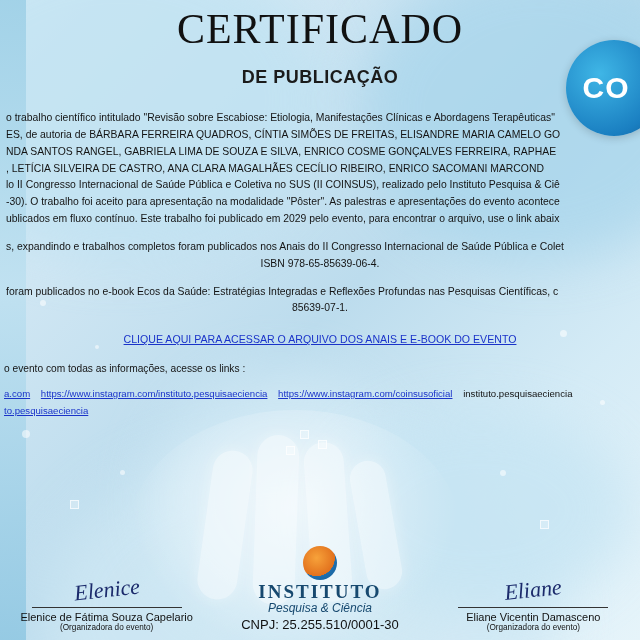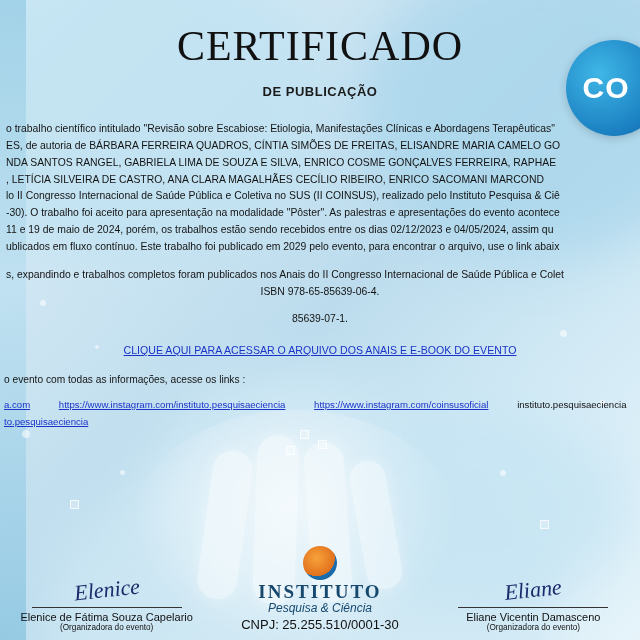--- a/index.html
+++ b/index.html
@@ -79,25 +79,25 @@
   }
 
   .content { position: relative; z-index: 5; }
 
   .title {
     text-align: center;
     font-size: 42px;
     letter-spacing: 1px;
     color: #111;
     font-family: "Liberation Serif", serif;
-    padding-top: 22px;
+    padding-top: 5px;
   }
   .subtitle {
     text-align: center;
-    font-size: 13px;
+    font-size: 18px;
     font-weight: bold;
     color: #1b1b1b;
     margin-top: 14px;
     letter-spacing: .5px;
   }
 
   .body-text {
     margin-top: 22px;
     padding: 0 4px;
     font-size: 10.4px;
@@ -112,21 +112,21 @@
   .main-link {
     font-size: 10.6px;
     color: #1a33c9;
     text-decoration: underline;
     cursor: pointer;
   }
 
   .links-block { margin-top: 10px; font-size: 9.6px; text-align: left; padding-left: 0; }
   .links-intro { margin-bottom: 8px; font-size: 10.2px; }
   .inline-links a {
-    color: #1a33c9; text-decoration: underline; margin-right: 26px;
+    color: #1a33c9; text-decoration: underline; margin-right: 8px;
     white-space: nowrap;
   }
   .plain-inline { color: #141414; }
   .links-tail { margin-top: 2px; }
   .links-tail a { color: #1a33c9; text-decoration: underline; }
 
   
   .footer {
     position: absolute;
     left: 0; right: 0; bottom: 8px;
@@ -212,26 +212,26 @@
     <div class="title">CERTIFICADO</div>
     <div class="subtitle">DE PUBLICAÇÃO</div>
 
     <div class="body-text">
       <p class="para justified" style="margin-bottom:0">o trabalho científico intitulado "Revisão sobre Escabiose: Etiologia, Manifestações Clínicas e Abordagens Terapêuticas"</p>
       <p class="para justified" style="margin-bottom:0">ES, de autoria de BÁRBARA FERREIRA QUADROS, CÍNTIA SIMÕES DE FREITAS, ELISANDRE MARIA CAMELO GO</p>
       <p class="para justified" style="margin-bottom:0">NDA SANTOS RANGEL, GABRIELA LIMA DE SOUZA E SILVA, ENRICO COSME GONÇALVES FERREIRA, RAPHAE</p>
       <p class="para justified" style="margin-bottom:0">, LETÍCIA SILVEIRA DE CASTRO, ANA CLARA MAGALHÃES CECÍLIO RIBEIRO, ENRICO SACOMANI MARCOND</p>
       <p class="para justified" style="margin-bottom:0">lo II Congresso Internacional de Saúde Pública e Coletiva no SUS (II COINSUS), realizado pelo Instituto Pesquisa &amp; Ciê</p>
       <p class="para justified" style="margin-bottom:0">-30). O trabalho foi aceito para apresentação na modalidade "Pôster". As palestras e apresentações do evento acontece</p>
-      <p class="para justified" style="margin-bottom:0"> 11 e 19 de maio de 2024, porém, os trabalhos estão sendo recebidos entre os dias 02/12/2023 e 04/05/2024, assim qu</p>
       <p class="para justified">ublicados em fluxo contínuo. Este trabalho foi publicado em 2029 pelo evento, para encontrar o arquivo, use o link abaix</p>
 
       <p class="para justified" style="margin-bottom:0">s, expandindo e trabalhos completos foram publicados nos Anais do II Congresso Internacional de Saúde Pública e Colet</p>
       <p class="para">ISBN 978-65-85639-06-4.</p>
 
+      <p class="para justified" style="margin-bottom:0">foram publicados no e-book Ecos da Saúde: Estratégias Integradas e Reflexões Profundas nas Pesquisas Científicas, c</p>
       <p class="para">85639-07-1.</p>
 
       <div class="link-line">
         <a class="main-link" href="#">CLIQUE AQUI PARA ACESSAR O ARQUIVO DOS ANAIS E E-BOOK DO EVENTO</a>
       </div>
 
       <div class="links-block">
         <div class="links-intro">o evento com todas as informações, acesse os links :</div>
         <div class="inline-links">
           <a href="#">a.com</a>

